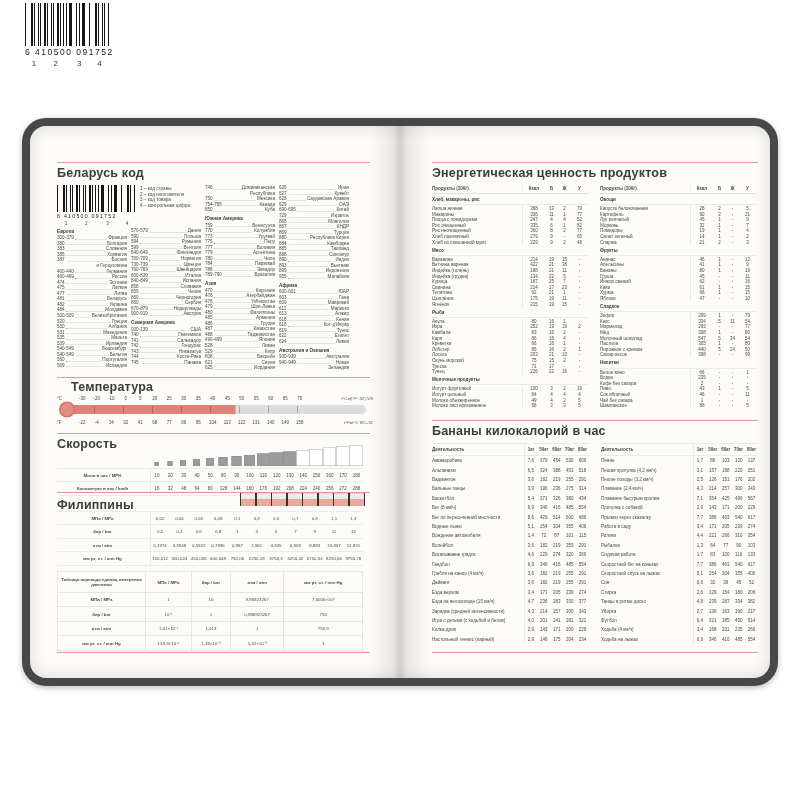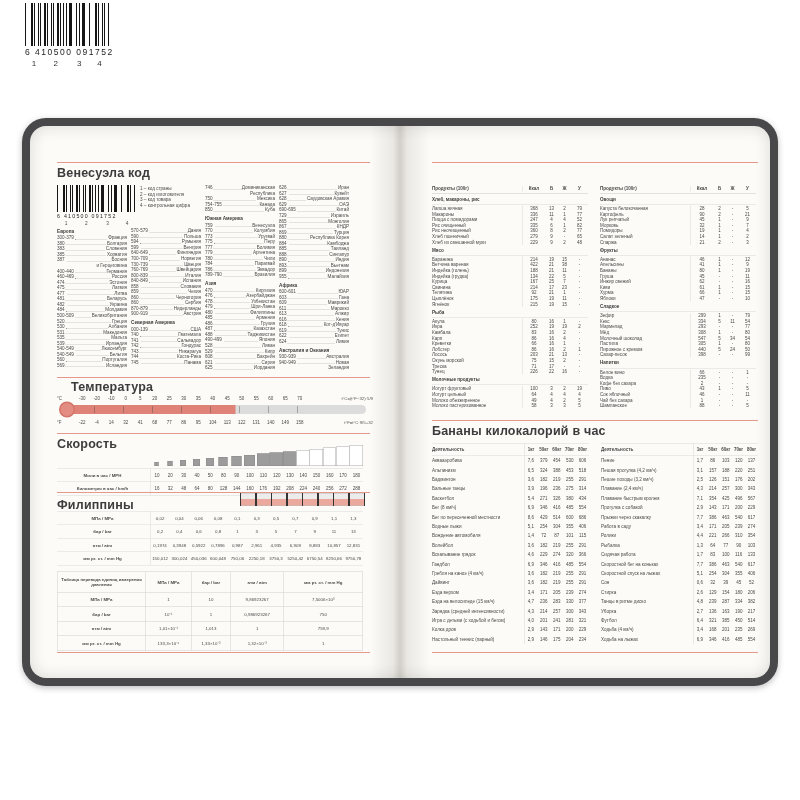--- a/index.html
+++ b/index.html
@@ -121,21 +121,21 @@
       <span style="left:62%">3</span>
       <span style="left:86%">4</span>
     </div>
   </div>
 
   <div class="notebook">
     <div class="pages">
 
       <div class="lpage">
         <div class="redline" style="left:27px;top:36px;width:313px"></div>
-        <div class="sectitle" style="left:27px;top:40px">Венесуэла код</div>
+        <div class="sectitle" style="left:27px;top:40px">Беларусь код</div>
 
         <div class="pgbc">
           <div class="bars" style="height:27px"></div>
         </div>
         <div class="z zdig">
           <div class="digits">6 410500 091752</div>
           <div class="marks">
             <span style="left:10%">1</span>
             <span style="left:36%">2</span>
             <span style="left:63%">3</span>
@@ -940,20 +940,21 @@
                 </tr>
               </tbody>
           </table>
         </div>
 
         <div class="redline" style="left:27px;top:526px;width:313px"></div>
       </div>
 
       <div class="rpage">
         <div class="redline" style="left:32px;top:36px;width:326px"></div>
+        <div class="sectitle" style="left:32px;top:40px">Энергетическая ценность продуктов</div>
 
         <div class="z zfood" style="left:32px;top:59px">
           <div class="fg" id="food-g0">
               <div class="fg-head">
                 <span class="fn">Продукты (100г)</span>
                 <span class="vals">
                   <span class="fv k">Ккал</span>
                   <span class="fv b">Б</span>
                   <span class="fv j">Ж</span>
                   <span class="fv u">У</span>

